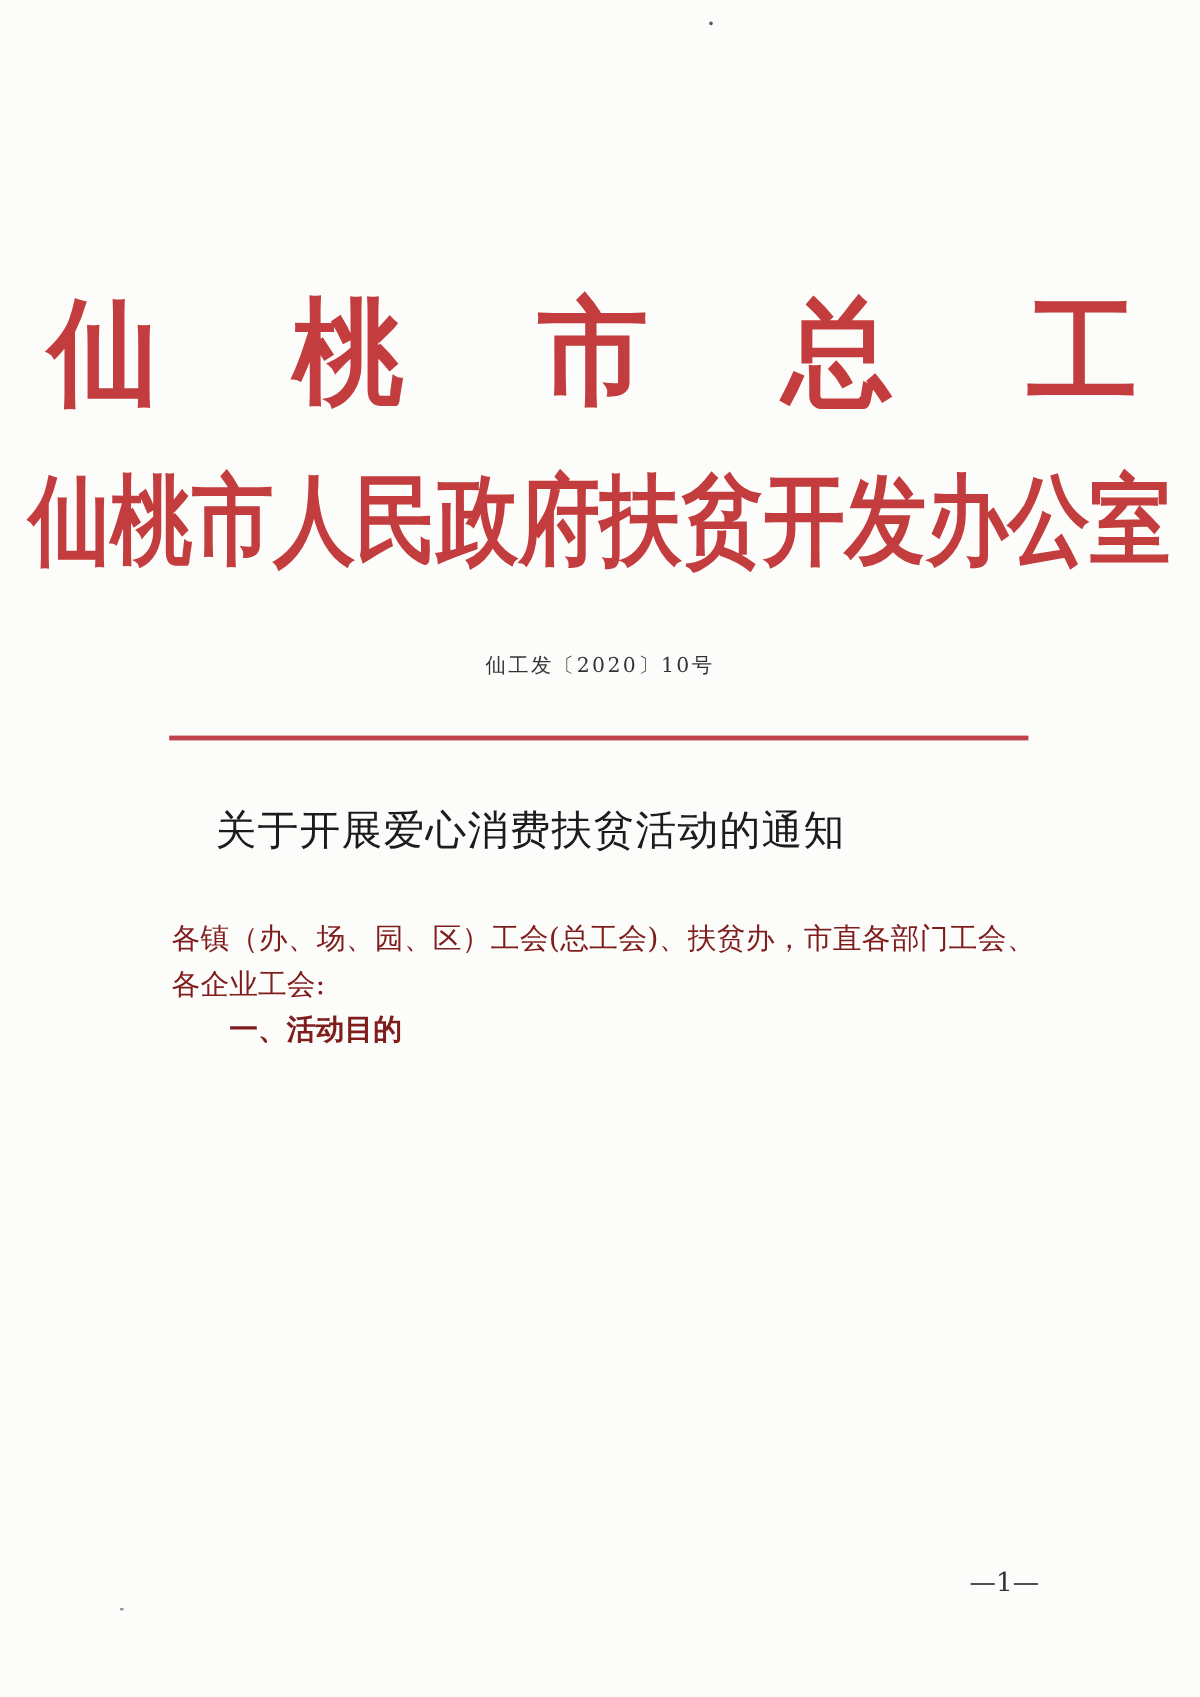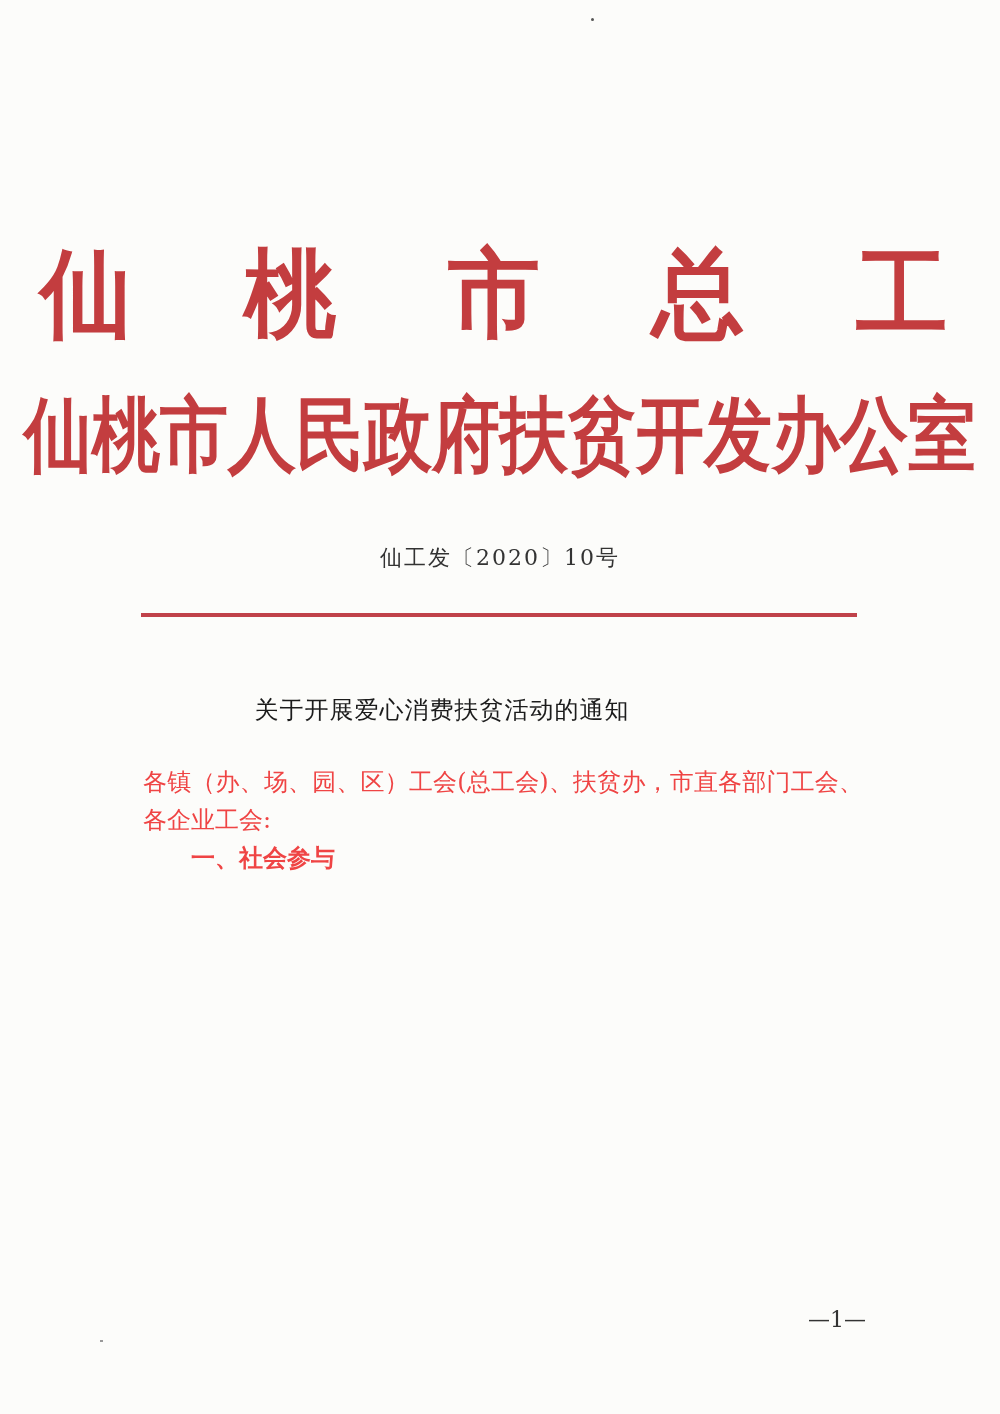--- a/index.html
+++ b/index.html
@@ -18,34 +18,34 @@
     }
     .org-line {
       position: absolute; left: 0; width: 1000px; text-align: center;
       color: #c33d3f; font-family: "DejaVu Serif", "Liberation Serif", serif;
       font-weight: bold; white-space: nowrap;
     }
     .org1 { top: 238px; font-size: 92px; letter-spacing: 40px; line-height: 110px; padding-left: 40px; transform: scaleY(1.05); }
     .org2 { top: 386px; font-size: 68px; letter-spacing: 0px; line-height: 96px; transform: scaleY(1.2); }
     .doc-number {
       position: absolute; top: 543px; left: 0; width: 1000px; text-align: center;
-      font-size: 22px; color: #333; letter-spacing: 2px;
+      font-size: 17px; color: #333; letter-spacing: 2px;
     }
     .red-rule {
       position: absolute; top: 613px; left: 141px; width: 716px; height: 4px;
       background: #c0424a;
     }
     .doc-title {
-      position: absolute; top: 694px; left: 0; width: 884px; text-align: center;
+      position: absolute; top: 669px; left: 0; width: 884px; text-align: center;
       font-family: "DejaVu Sans", "Liberation Sans", sans-serif;
-      font-size: 24px; color: #1c1c1c; letter-spacing: 1px;
+      font-size: 34px; color: #1c1c1c; letter-spacing: 1px;
     }
     .body-text {
       position: absolute; left: 143px; width: 720px;
-      font-size: 24px; line-height: 38px; color: #ef4444;
+      font-size: 24px; line-height: 38px; color: #7f1d1d;
       text-align: justify; text-align-last: left;
     }
     .p { margin: 0; }
     .indent { text-indent: 48px; }
     .heading { font-family: "DejaVu Sans", "Liberation Sans", sans-serif; font-weight: bold; text-indent: 48px; font-size: 24px; }
     .page-num {
       position: absolute; top: 1307px; left: 808px;
       font-size: 22px; color: #333;
     }
     .speck { position: absolute; width: 3px; height: 2px; background: #999; }
@@ -60,19 +60,19 @@
   <div class="org-line org2">仙桃市人民政府扶贫开发办公室</div>
 
   <div class="doc-number">仙工发〔2020〕10号</div>
 
   <div class="red-rule"></div>
 
   <div class="doc-title">关于开展爱心消费扶贫活动的通知</div>
 
   <div class="body-text" style="top: 763px;">
     <p class="p">各镇（办、场、园、区）工会(总工会)、扶贫办，市直各部门工会、各企业工会:</p>
-    <p class="p heading">一、社会参与</p>
+    <p class="p heading">一、活动目的</p>
   </div>
 
   <div class="page-num">—1—</div>
 
   <div class="speck" style="left:100px; top:1340px;"></div>
 </div>
 
 </body></html>

